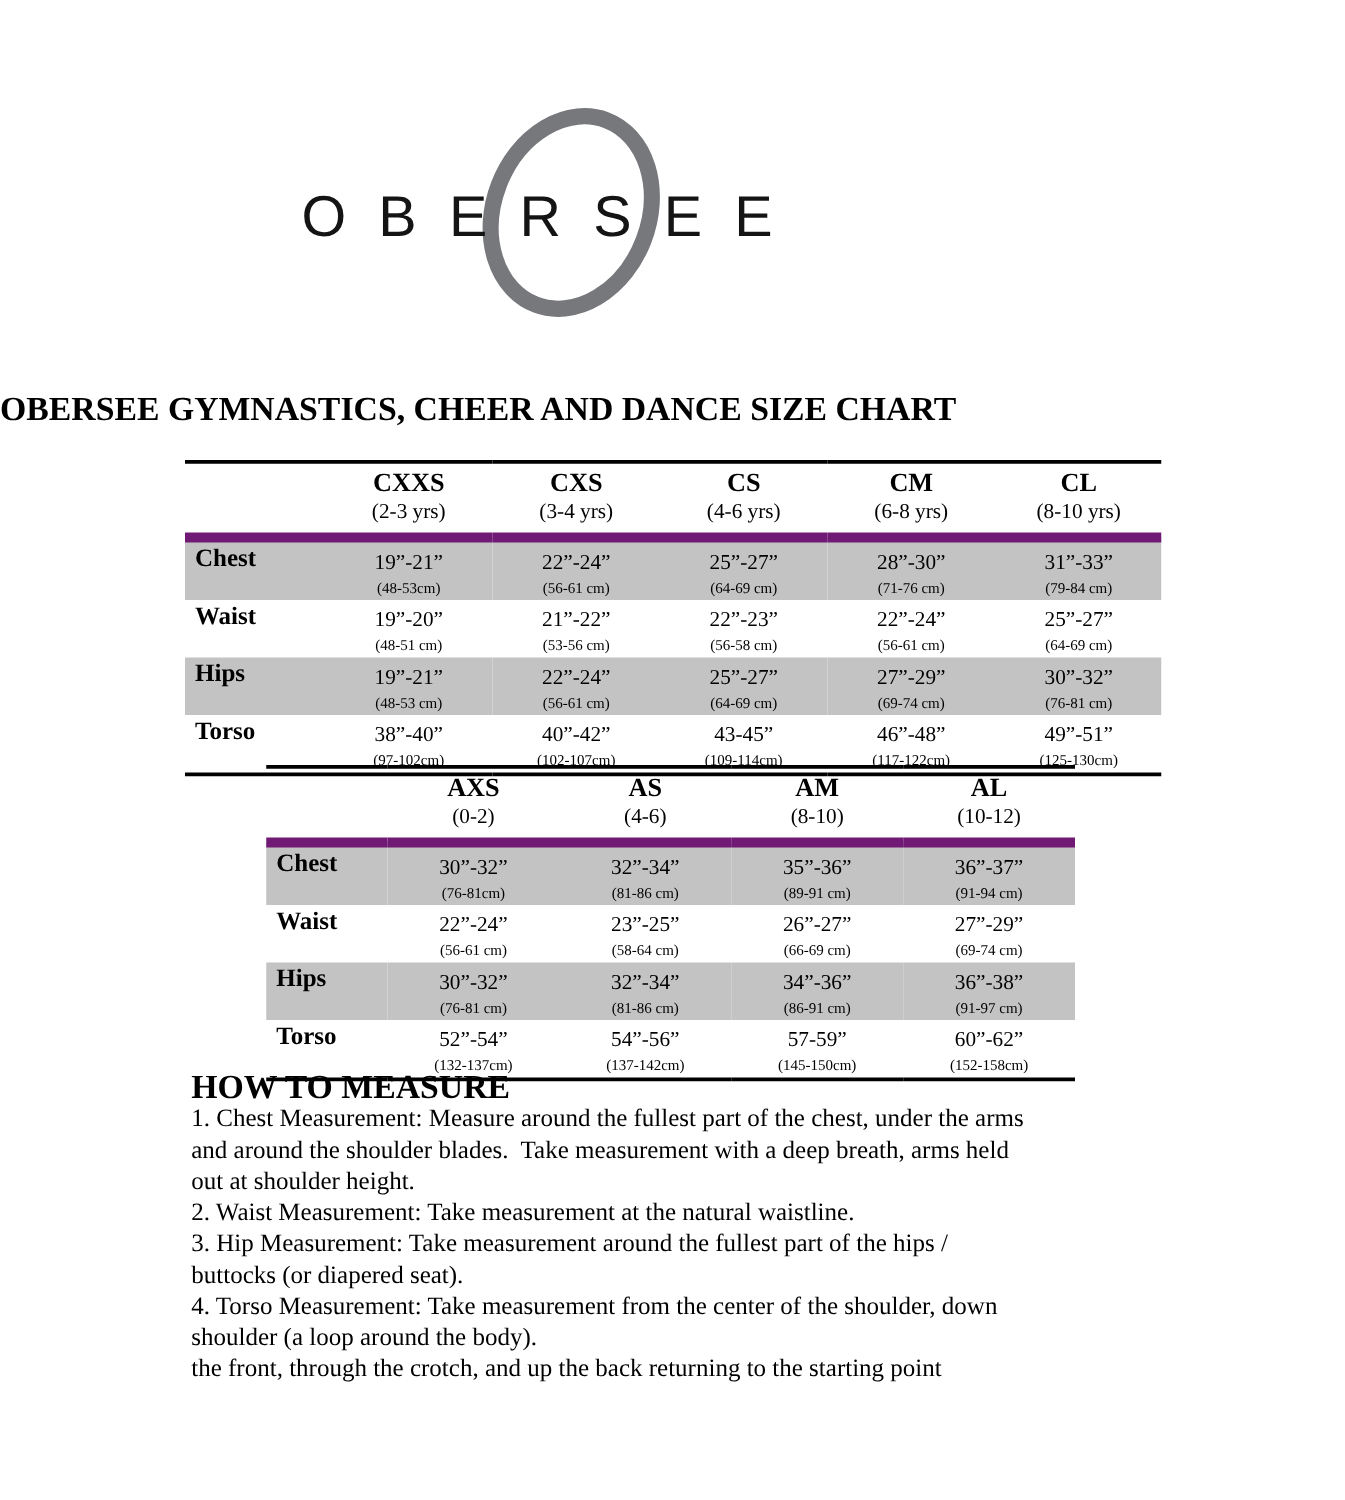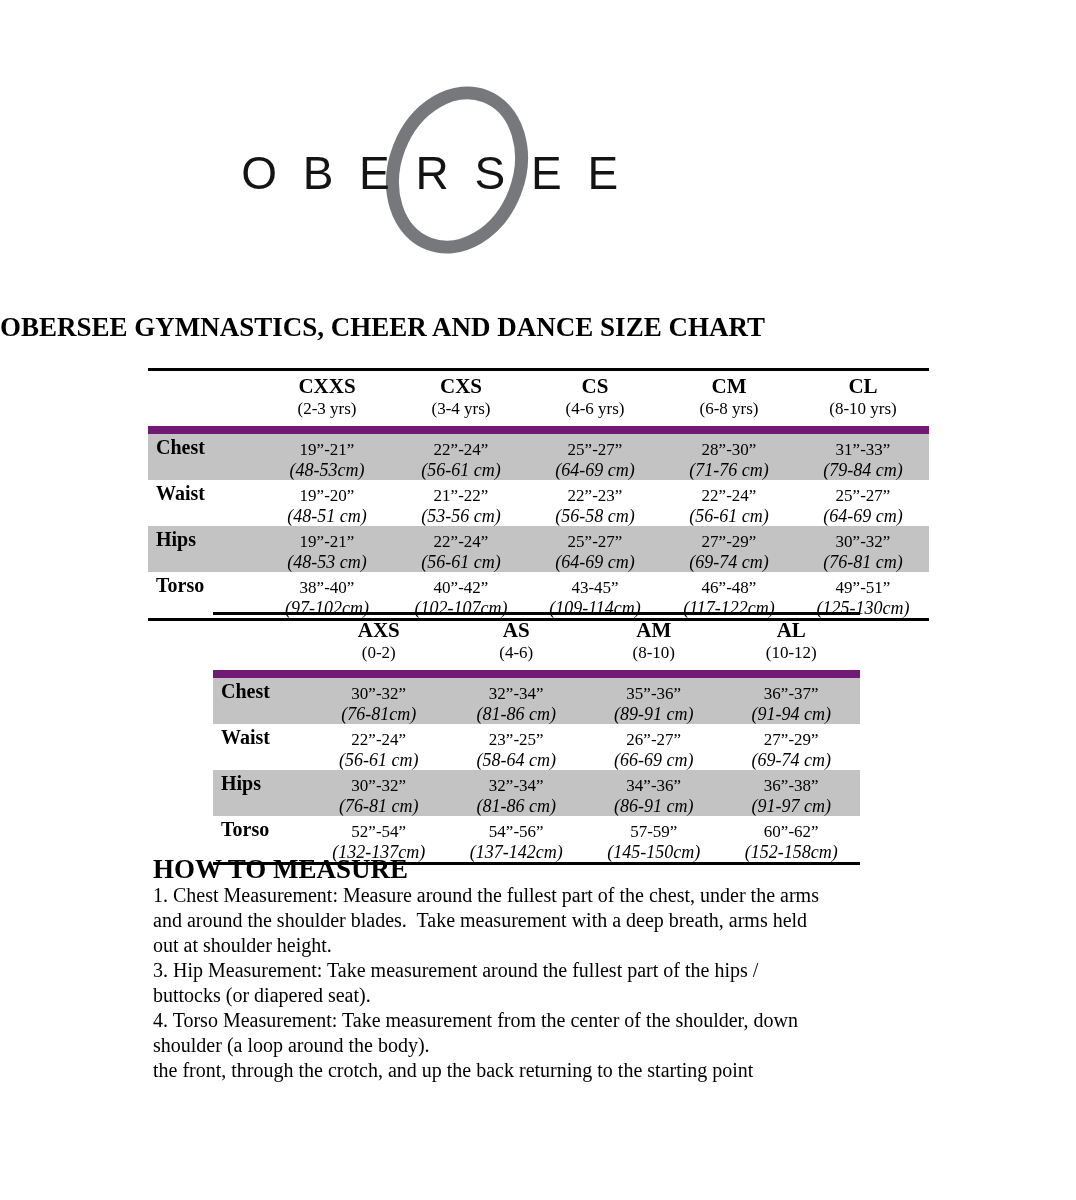--- a/index.html
+++ b/index.html
@@ -47,21 +47,21 @@
   .size-code{font-weight:bold;font-size:21px;line-height:22px;}
   .age-range{font-weight:normal;font-size:17px;line-height:24px;}
   .size-table tbody tr{height:42px;}
   .size-table tbody tr.shaded{background:#c3c3c3;}
   .row-label{
     text-align:left !important;
     font-weight:bold;font-size:20px;line-height:22px;
     padding:2px 0 0 8px !important;
   }
   .inches{font-size:17px;line-height:21px;padding-top:5px;}
-  .cm{font-size:18px;line-height:20px;font-style:italic;}
+  .cm{font-size:12px;line-height:20px;}
 
   
   .how-to{
     position:absolute;left:153px;top:856px;width:800px;
     font-family:"Liberation Serif", serif;
   }
   .how-to-heading{font-weight:bold;font-size:27px;line-height:27px;}
   .how-line{font-size:20px;line-height:25px;white-space:pre-wrap;}
 </style>
 </head>
@@ -316,20 +316,21 @@
         </tr>
       </tbody>
     </table>
 
   <div class="how-to">
     <div class="how-to-heading">HOW TO MEASURE</div>
     <div id="how-to-lines">
         <div class="how-line">1. Chest Measurement: Measure around the fullest part of the chest, under the arms</div>
         <div class="how-line">and around the shoulder blades.  Take measurement with a deep breath, arms held</div>
         <div class="how-line">out at shoulder height.</div>
+        <div class="how-line">2. Waist Measurement: Take measurement at the natural waistline.</div>
         <div class="how-line">3. Hip Measurement: Take measurement around the fullest part of the hips /</div>
         <div class="how-line">buttocks (or diapered seat).</div>
         <div class="how-line">4. Torso Measurement: Take measurement from the center of the shoulder, down</div>
         <div class="how-line">shoulder (a loop around the body).</div>
         <div class="how-line">the front, through the crotch, and up the back returning to the starting point</div>
       </div>
   </div>
 
 </div>
 

